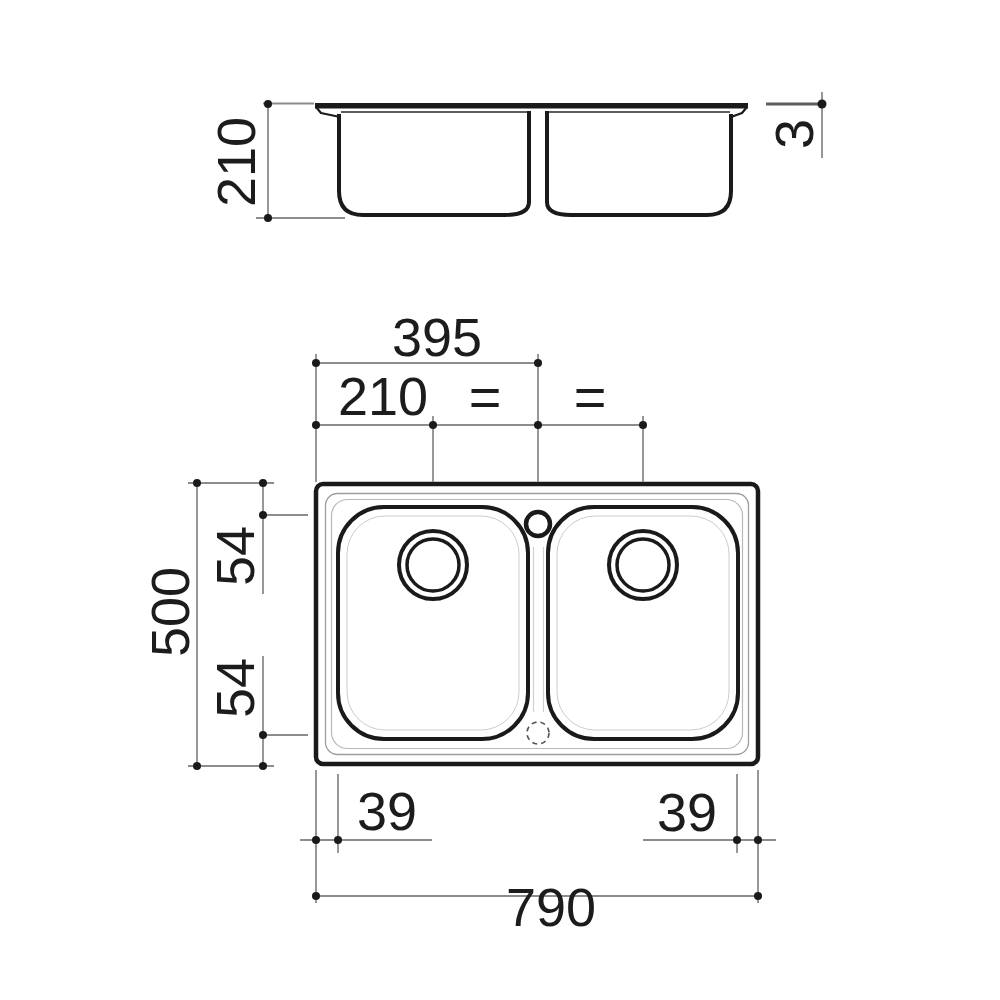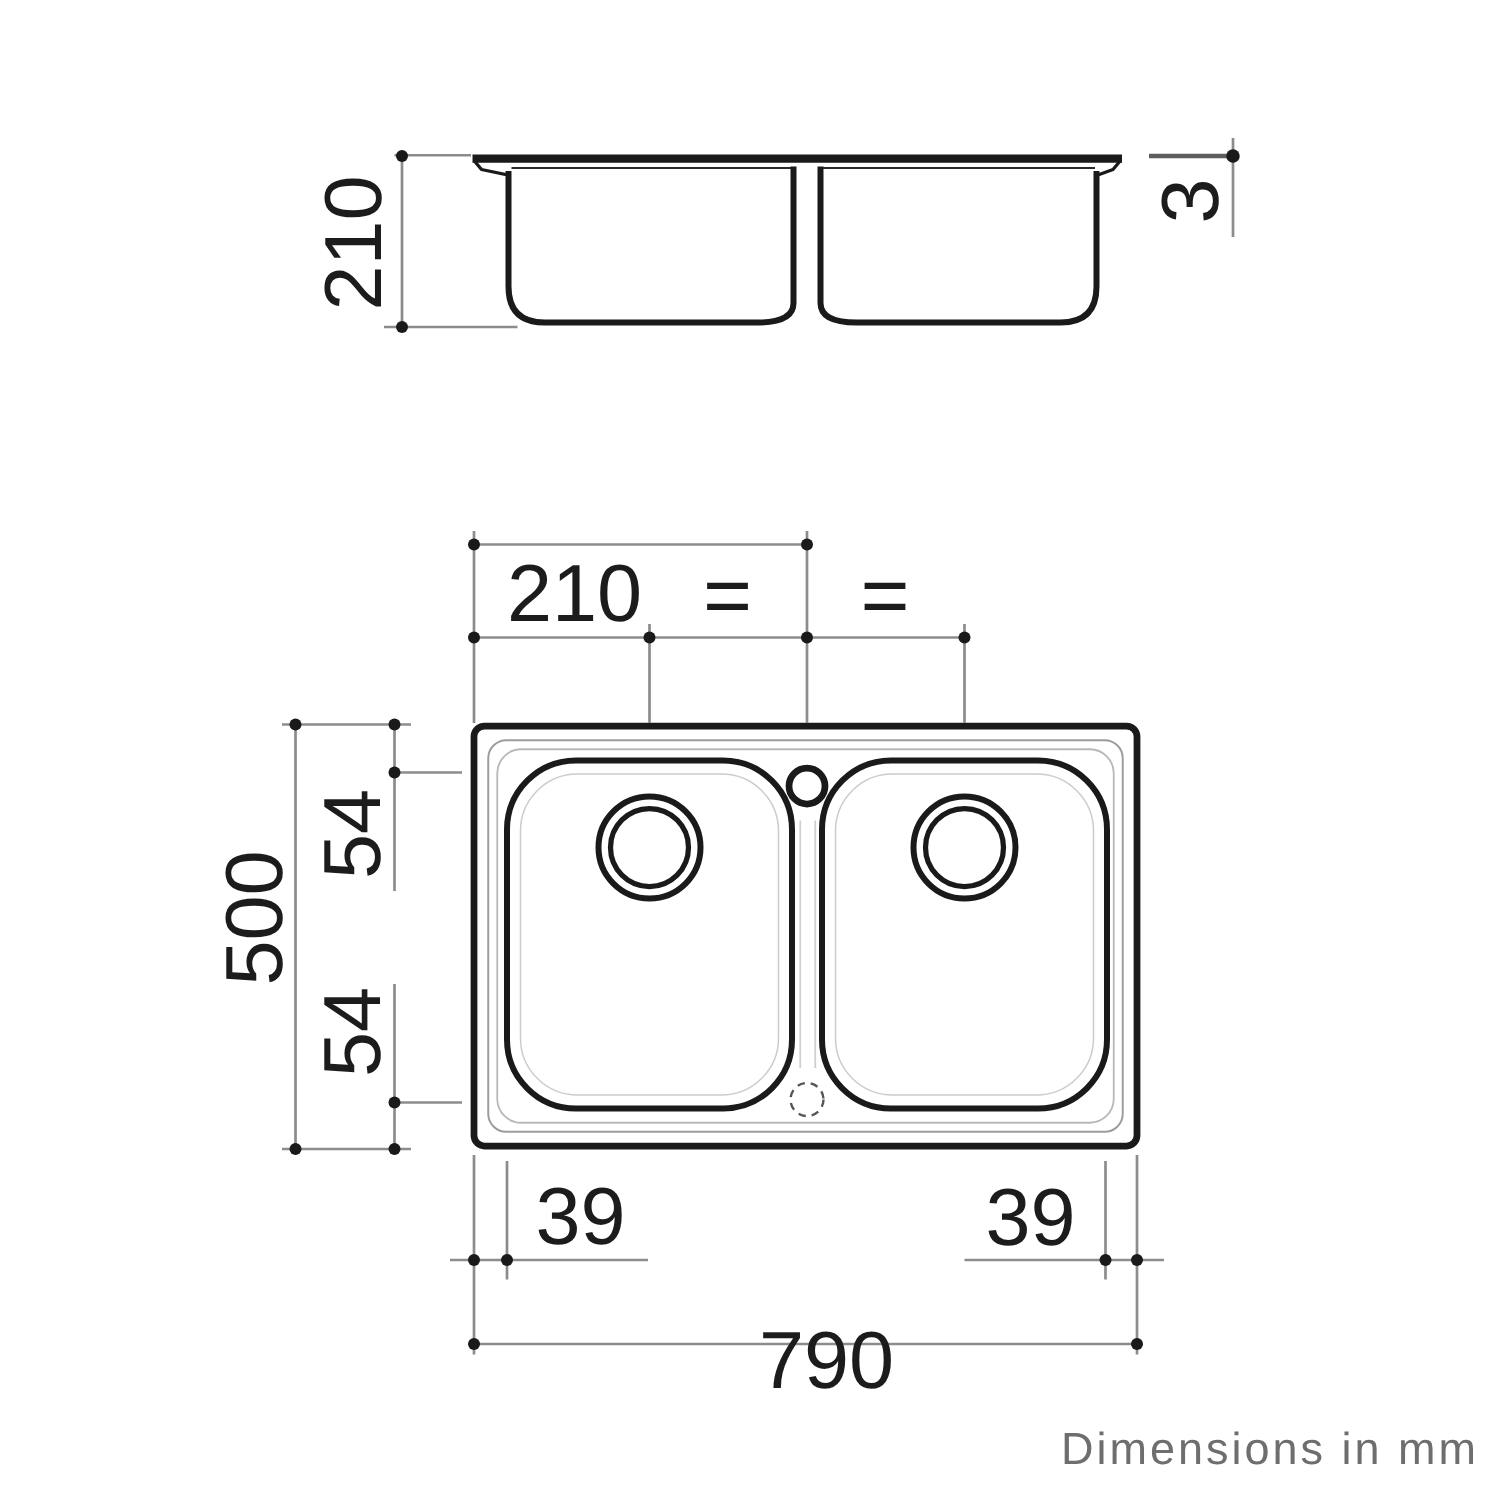--- a/index.html
+++ b/index.html
@@ -168,26 +168,26 @@
         <circle cx="758" cy="840" r="4"></circle>
         <circle cx="316" cy="896" r="4"></circle>
         <circle cx="758" cy="896" r="4"></circle>
       </g>
     </g>
   </svg>
 
   <div class="dim-label vertical" style="left:236px; top:162px;">210</div>
   <div class="dim-label vertical" style="left:794px; top:134px;">3</div>
 
+  <div class="dim-label" style="left:437px; top:337px;">395</div>
   <div class="dim-label" style="left:383px; top:396px;">210</div>
   <div class="dim-label eq" style="left:485px; top:397px;">=</div>
   <div class="dim-label eq" style="left:590px; top:397px;">=</div>
 
   <div class="dim-label vertical" style="left:170px; top:612px;">500</div>
   <div class="dim-label vertical" style="left:235px; top:556px;">54</div>
   <div class="dim-label vertical" style="left:235px; top:688px;">54</div>
 
   <div class="dim-label" style="left:387px; top:811px;">39</div>
   <div class="dim-label" style="left:687px; top:812px;">39</div>
   <div class="dim-label" style="left:551px; top:871px;margin-top:36px;">790</div>
 
-  <div class="footer-note">Dimensions in mm</div>
 </div>
 
 </body></html>

